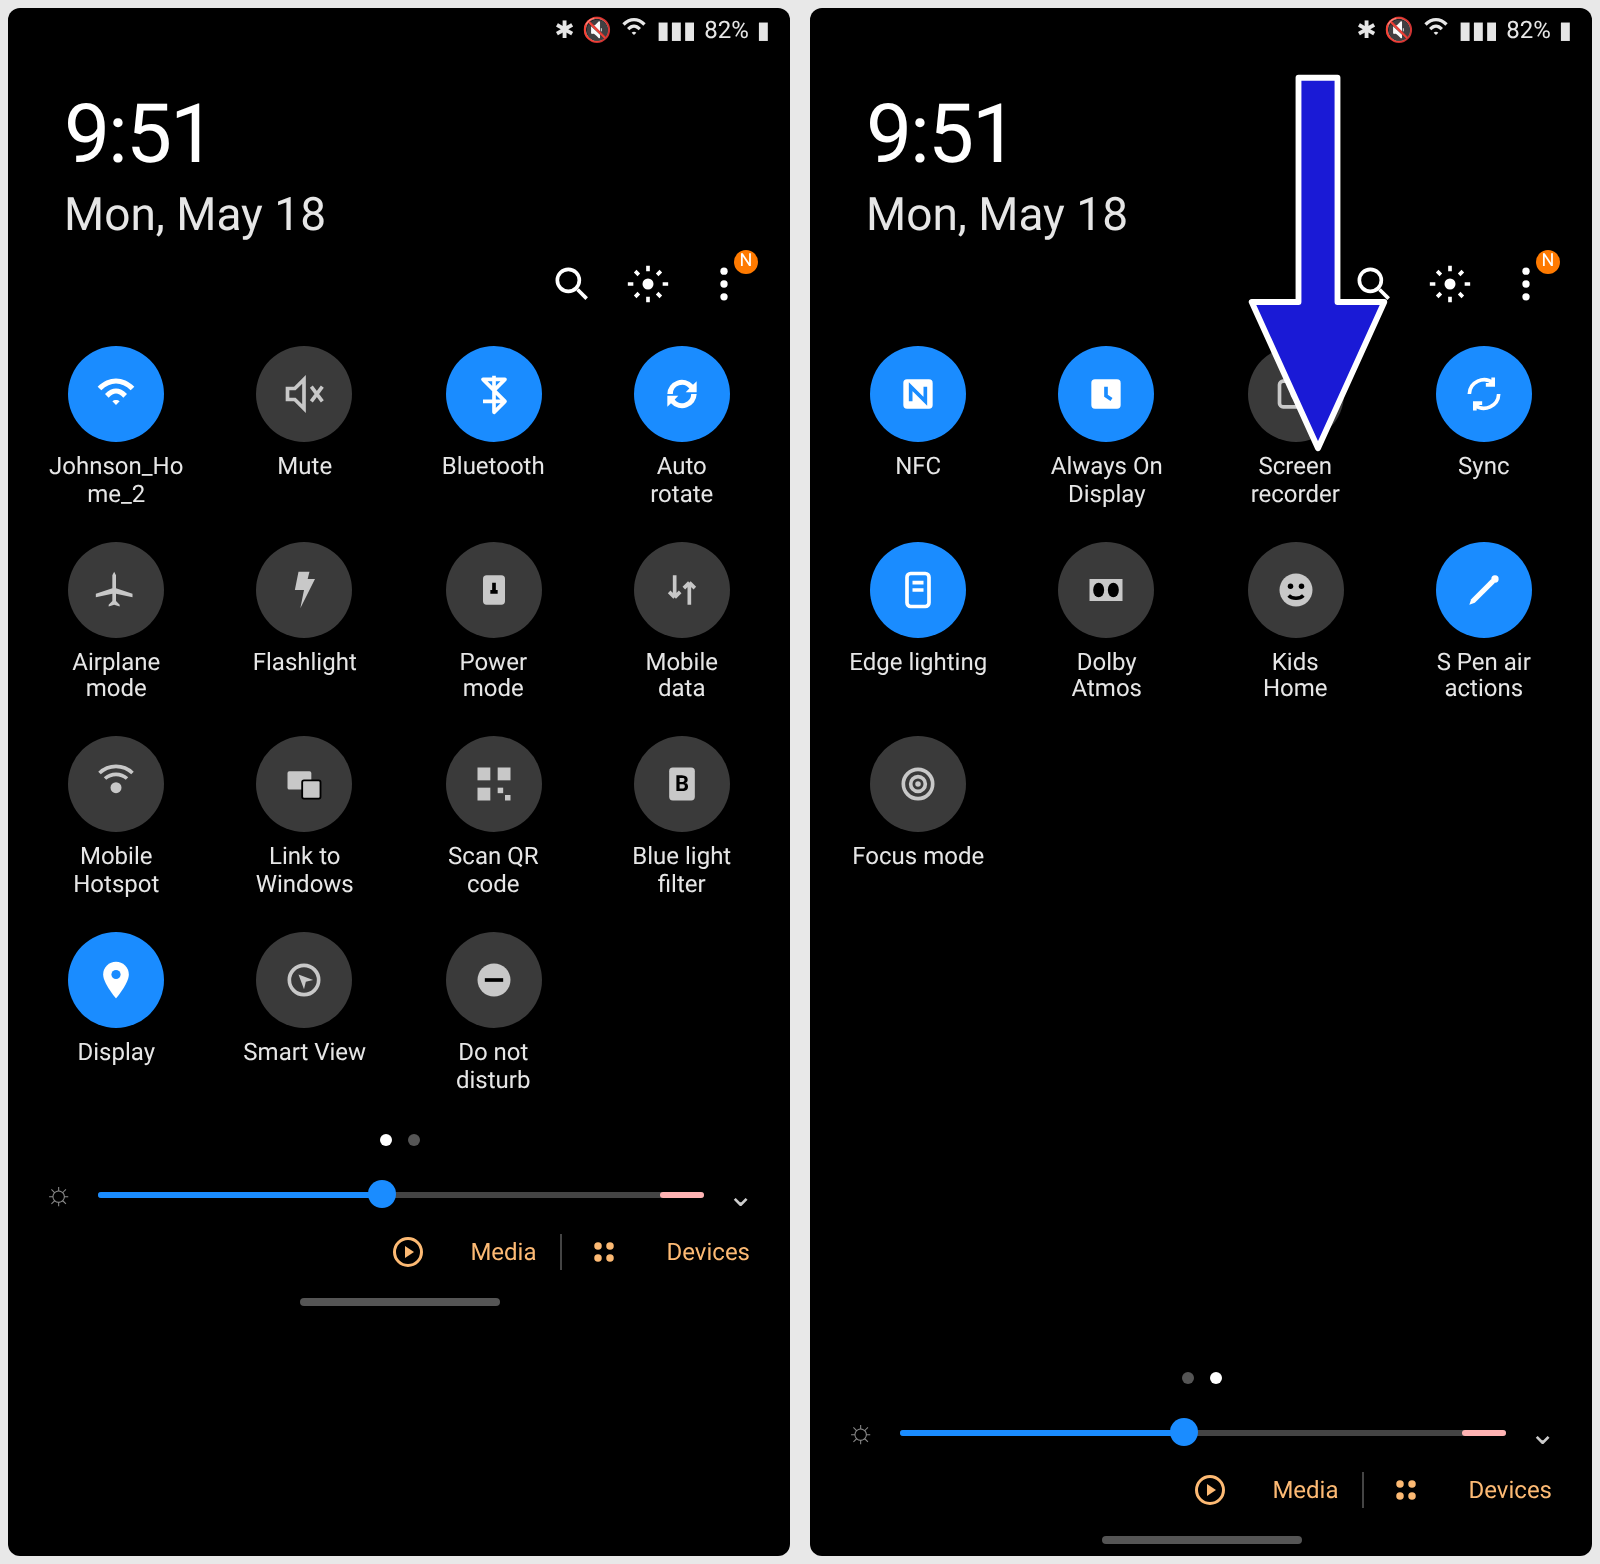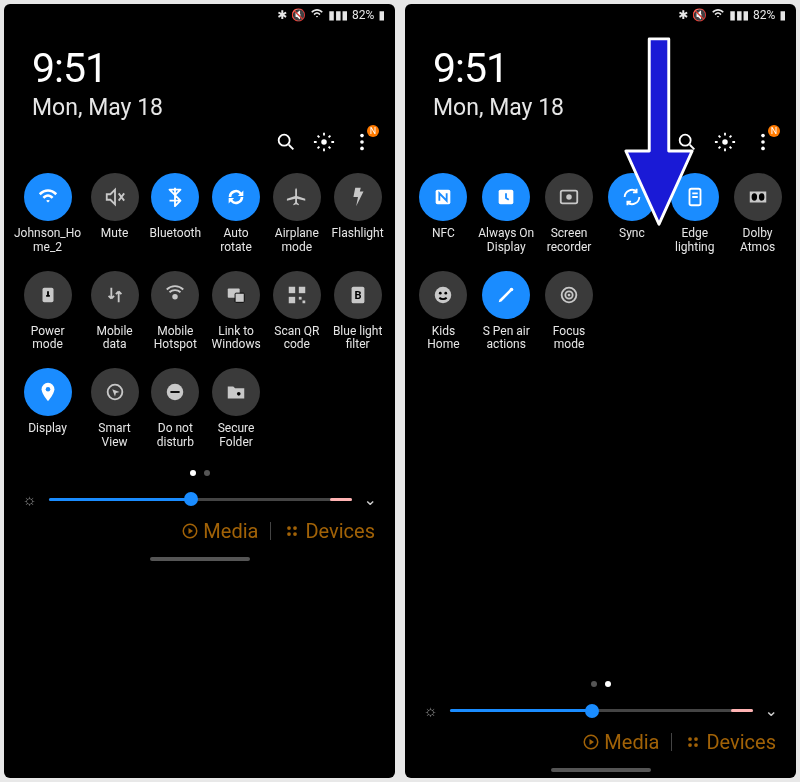--- a/index.html
+++ b/index.html
@@ -52,21 +52,21 @@
     background: #ff7a00;
     color: #fff;
     font-size: 9px;
     line-height: 12px;
     width: 12px; height: 12px;
     border-radius: 50%;
     text-align: center;
   }
   .tiles {
     display: grid;
-    grid-template-columns: repeat(6, 1fr);
+    grid-template-columns: repeat(4, 1fr);
     gap: 4px 2px;
     padding: 4px 8px 4px;
   }
   .tile {
     display: flex;
     flex-direction: column;
     align-items: center;
     padding: 6px 2px;
     cursor: pointer;
   }
@@ -118,21 +118,21 @@
   .slider-tail {
     position:absolute; right:0; top:0; height:100%; width:22px;
     background:#ffb3b3; border-radius:2px;
   }
   .chev-down { color:#ccc; }
   .bottom-chips {
     display:flex; justify-content:flex-end; gap:12px;
     padding: 4px 20px 10px;
     align-items:center;
   }
-  .chip { display:flex; align-items:center; gap:4px; font-size:20px; color:#a16207; cursor:pointer;}
+  .chip { display:flex; align-items:center; gap:22px; font-size:12px; color:#fdba74; cursor:pointer;}
   .chip-sep { width:1px; height:18px; background:#444;}
   .nav-pill {
     width:100px; height:4px; background:#555;
     border-radius:2px; margin:4px auto 6px;
   }
   .arrow-annot {
     position:absolute;
     top: 30px; left: 215px;
     width: 78px; height: 195px;
     pointer-events:none;
@@ -426,29 +426,20 @@
       </div>
       <div class="tile">
         <div class="tile-circle off">
           <svg viewBox="0 0 24 24">
             <use href="#i-dnd"></use>
           </svg>
         </div>
         <div class="tile-label">Do not
 disturb</div>
       </div>
-      <div class="tile">
-        <div class="tile-circle off">
-          <svg viewBox="0 0 24 24">
-            <use href="#i-folder"></use>
-          </svg>
-        </div>
-        <div class="tile-label">Secure
-Folder</div>
-      </div>
     </div>
   <div class="dots">
     <span class="dot active"></span>
     <span class="dot"></span>
   </div>
   <div class="slider-row">
     <span class="brightness-icon">☼</span>
     <div class="slider">
       <div class="slider-tail"></div>
       <div class="slider-fill" id="fill-left" style="width: 47%;"></div>

